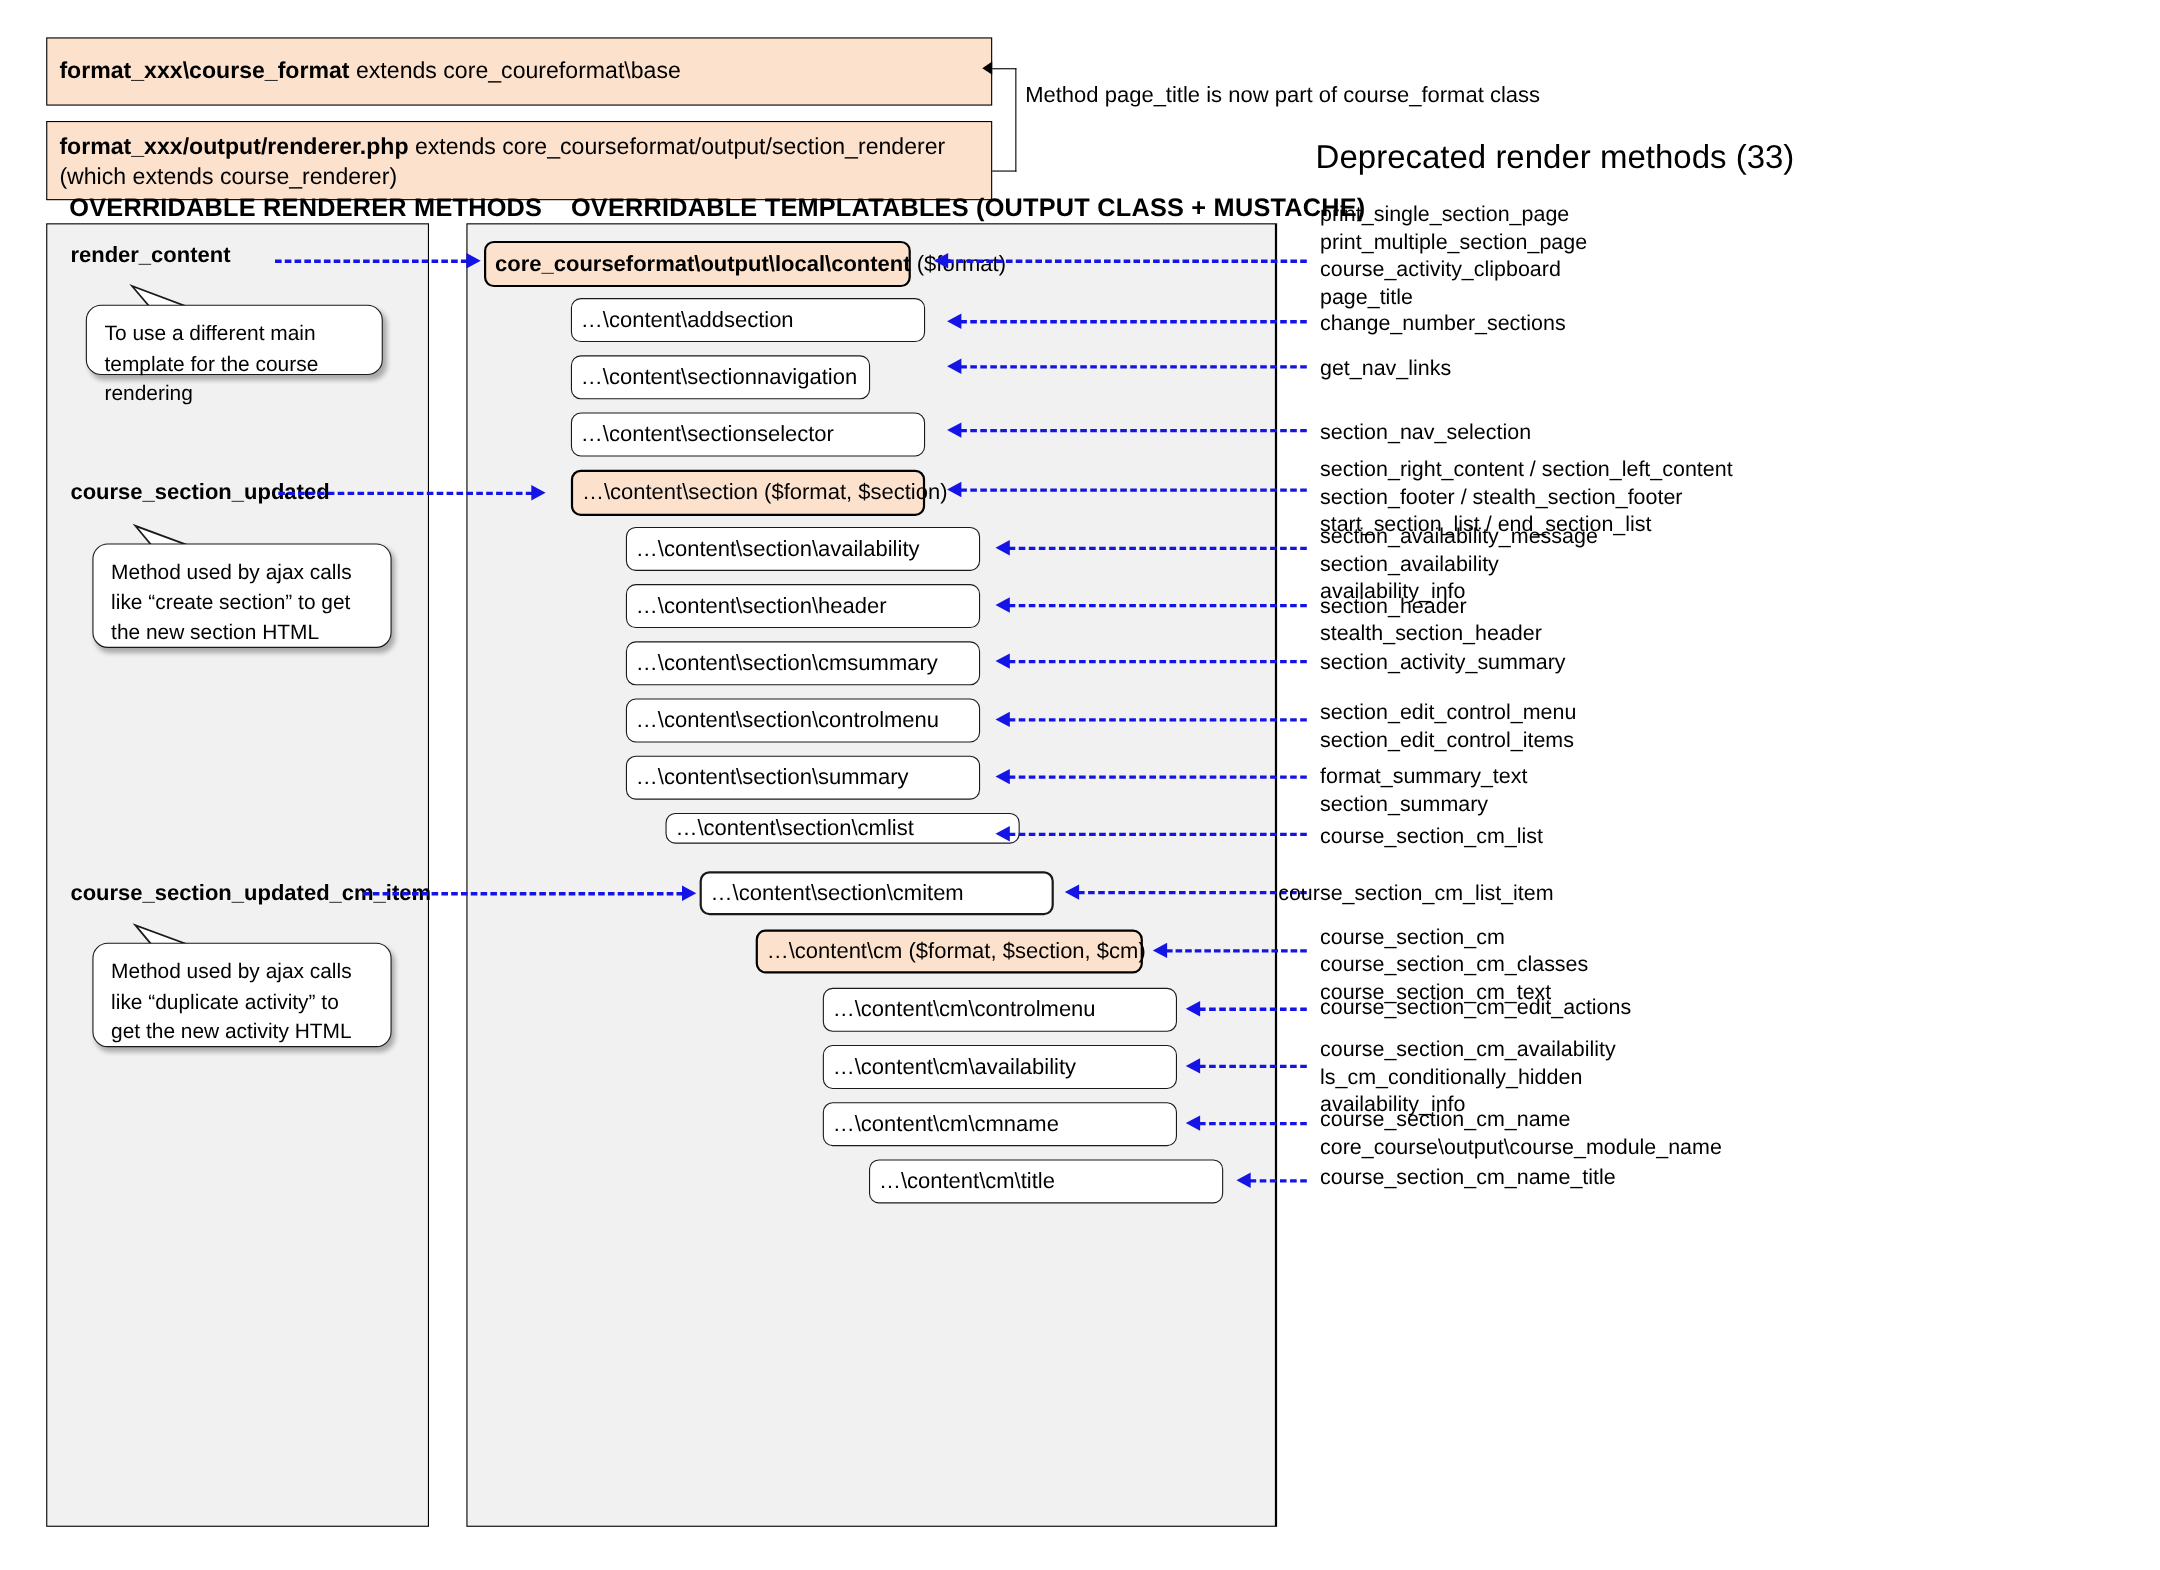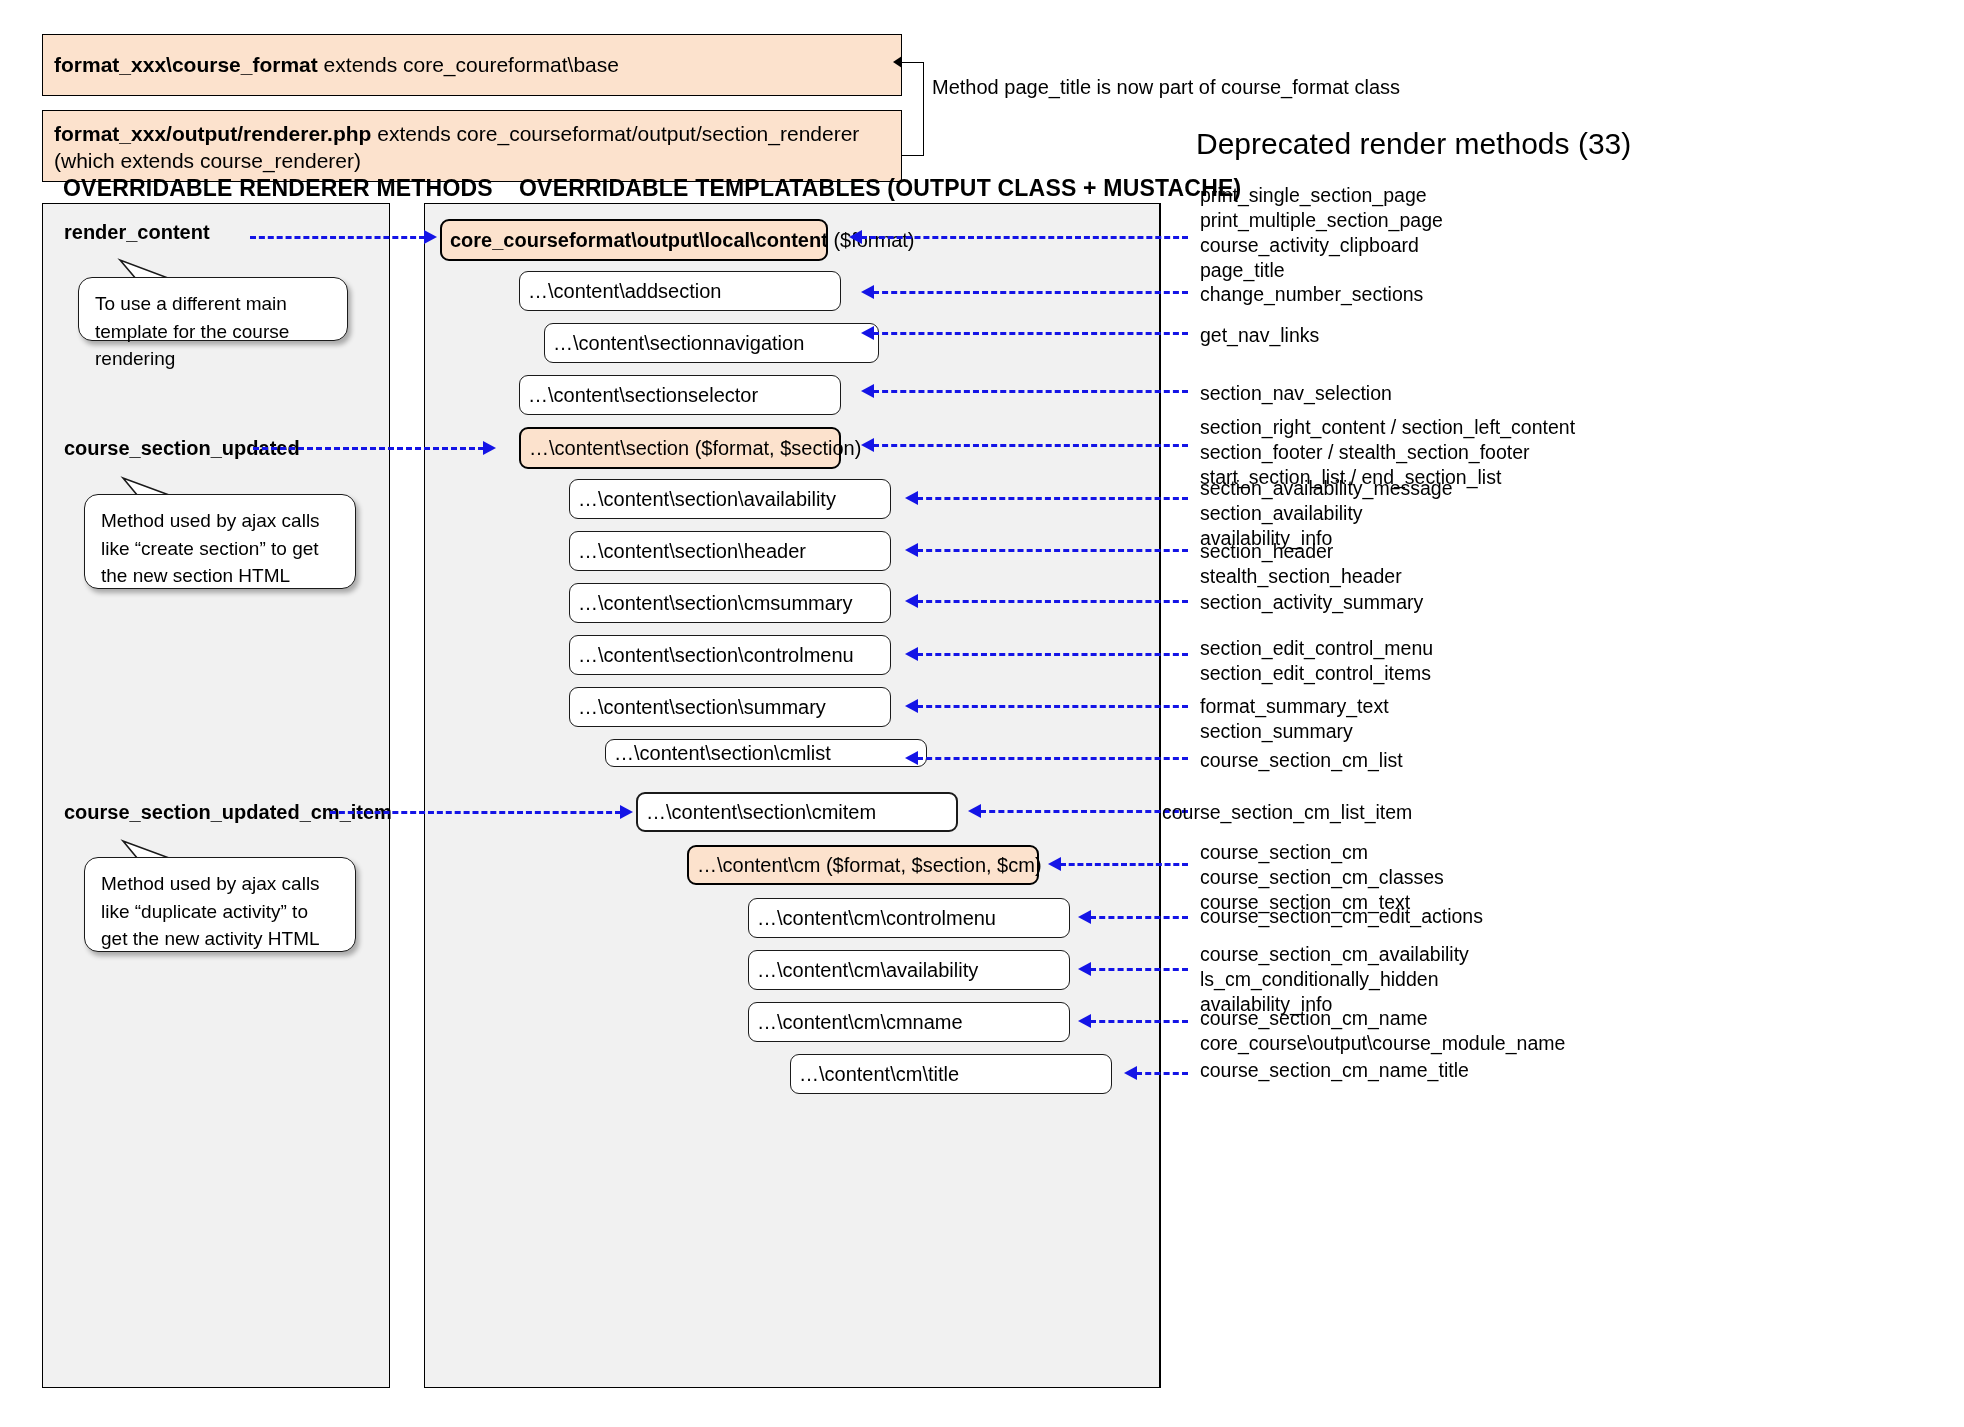--- a/index.html
+++ b/index.html
@@ -113,21 +113,21 @@
 </div>
 
 <div class="tbox hl strong" style="left:440px;top:219px;width:388px;height:42px;">
   <span><b>core_courseformat\output\local\content</b><span> ($format)</span></span>
 </div>
 
 <div class="tbox" style="left:519px;top:271px;width:322px;height:40px;">
   <span>…\content\addsection</span>
 </div>
 
-<div class="tbox" style="left:519px;top:323px;width:335px;height:40px;margin-left:25px;">
+<div class="tbox" style="left:519px;top:323px;width:272px;height:40px;">
   <span>…\content\sectionnavigation</span>
 </div>
 
 <div class="tbox" style="left:519px;top:375px;width:322px;height:40px;">
   <span>…\content\sectionselector</span>
 </div>
 
 <div class="tbox hl" style="left:519px;top:427px;width:322px;height:42px;">
   <span>…\content\section ($format, $section)</span>
 </div>

